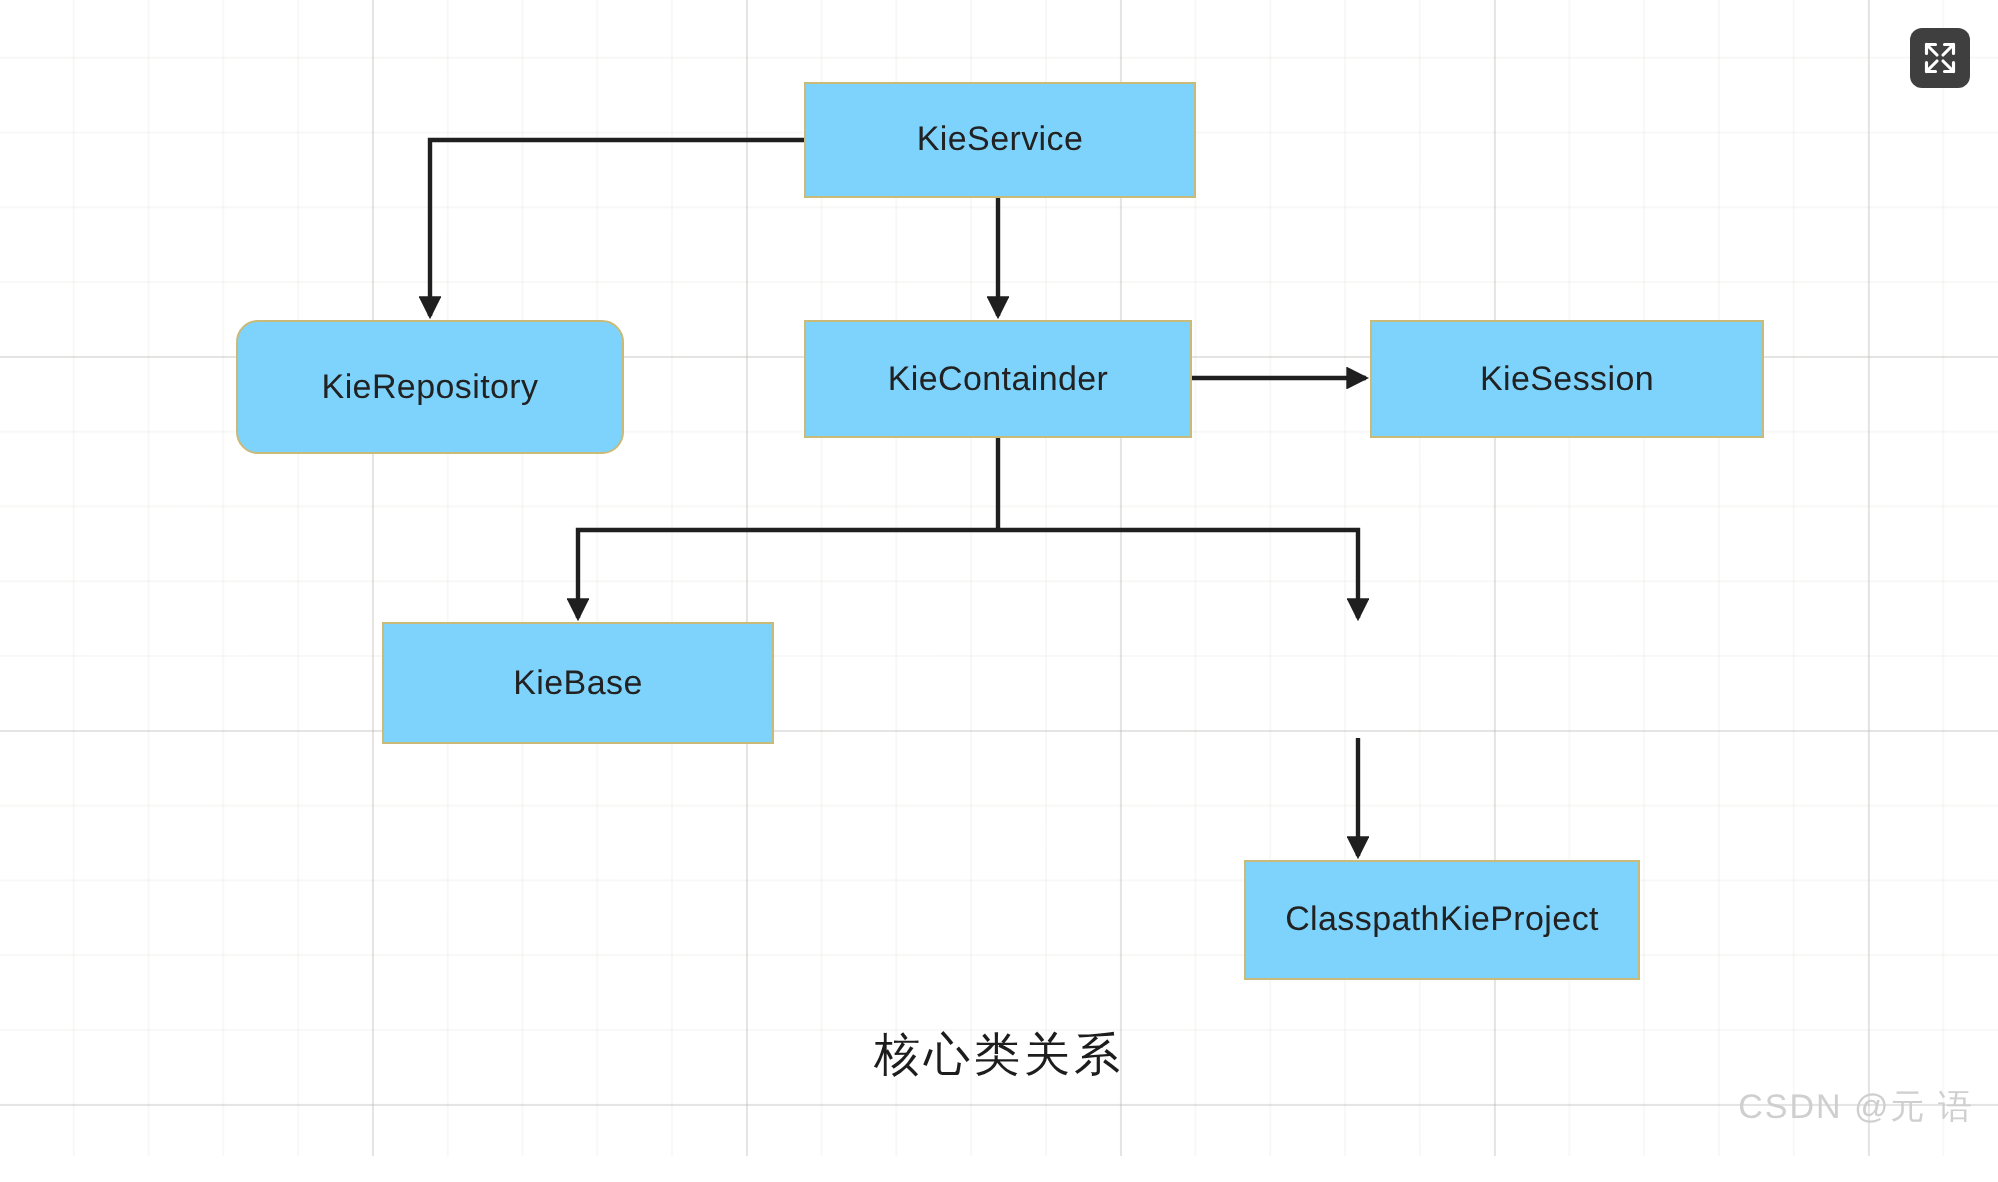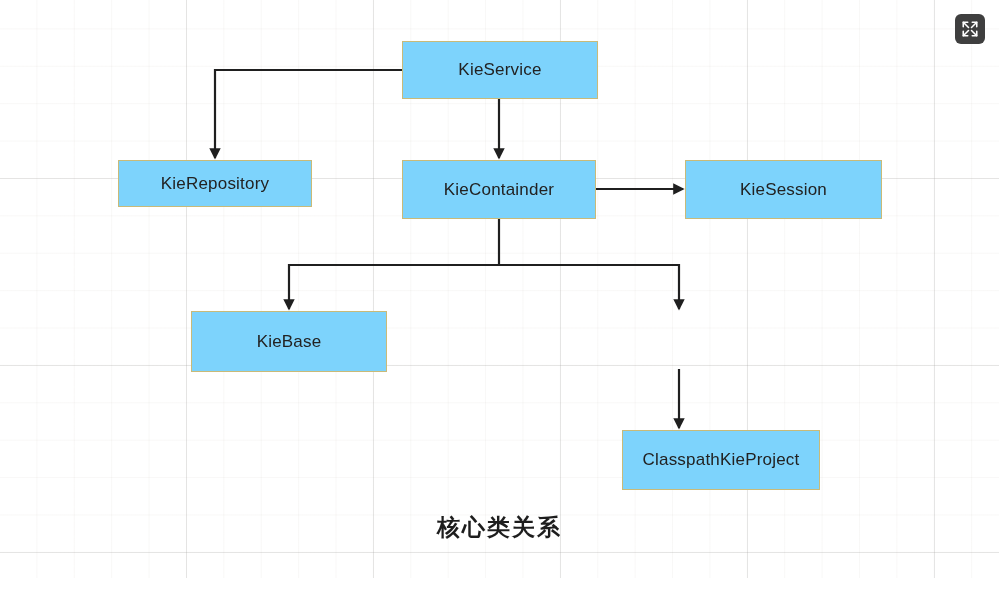--- a/index.html
+++ b/index.html
@@ -60,21 +60,21 @@
     letter-spacing: 0.2px;
     white-space: nowrap;
   }
   #diagram-title {
     position: absolute;
     left: 0;
     top: 512px;
     width: 999px;
     text-align: center;
     font-size: 23px;
-    font-weight: bold;
+    font-weight: normal;
     color: #1d1d1d;
     letter-spacing: 2px;
   }
   #watermark {
     position: absolute;
     right: 12px;
     top: 542px;
     font-size: 17px;
     color: #cfcfcf;
     letter-spacing: 1px;
@@ -121,21 +121,21 @@
 
     <path d="M 499 265 L 679 265 L 679 309" fill="none" stroke="#1f1f1f" stroke-width="2.2" marker-end="url(#arrowhead)"></path>
 
     <path d="M 679 369 L 679 428" fill="none" stroke="#1f1f1f" stroke-width="2.2" marker-end="url(#arrowhead)"></path>
   </svg>
 
   <div class="node-box" style="left:402px; top:41px; width:196px; height:58px;">
     <span>KieService</span>
   </div>
 
-  <div class="node-box" style="left:118px; top:160px; width:194px; height:47px;">
+  <div class="node-box" style="left:118px; top:160px; width:194px; height:67px;border-radius:11px;">
     <span>KieRepository</span>
   </div>
 
   <div class="node-box" style="left:402px; top:160px; width:194px; height:59px;">
     <span>KieContainder</span>
   </div>
 
   <div class="node-box" style="left:685px; top:160px; width:197px; height:59px;">
     <span>KieSession</span>
   </div>
@@ -144,20 +144,21 @@
     <span>KieBase</span>
   </div>
 
 
   <div class="node-box" style="left:580px; top:430px; width:198px; height:60px;margin-left:42px;">
     <span>ClasspathKieProject</span>
   </div>
 
   <div id="diagram-title">核心类关系</div>
 
+  <div id="watermark">CSDN @元 语</div>
 
   <div id="fullscreen-button">
     <span>
       <svg width="18" height="18" viewBox="0 0 24 24" fill="none" stroke="#ffffff" stroke-width="2.1" stroke-linecap="round" stroke-linejoin="round">
         <path d="M3 9 V3 H9"></path>
         <path d="M15 3 H21 V9"></path>
         <path d="M21 15 V21 H15"></path>
         <path d="M9 21 H3 V15"></path>
         <path d="M3 3 L10 10"></path>
         <path d="M21 3 L14 10"></path>

